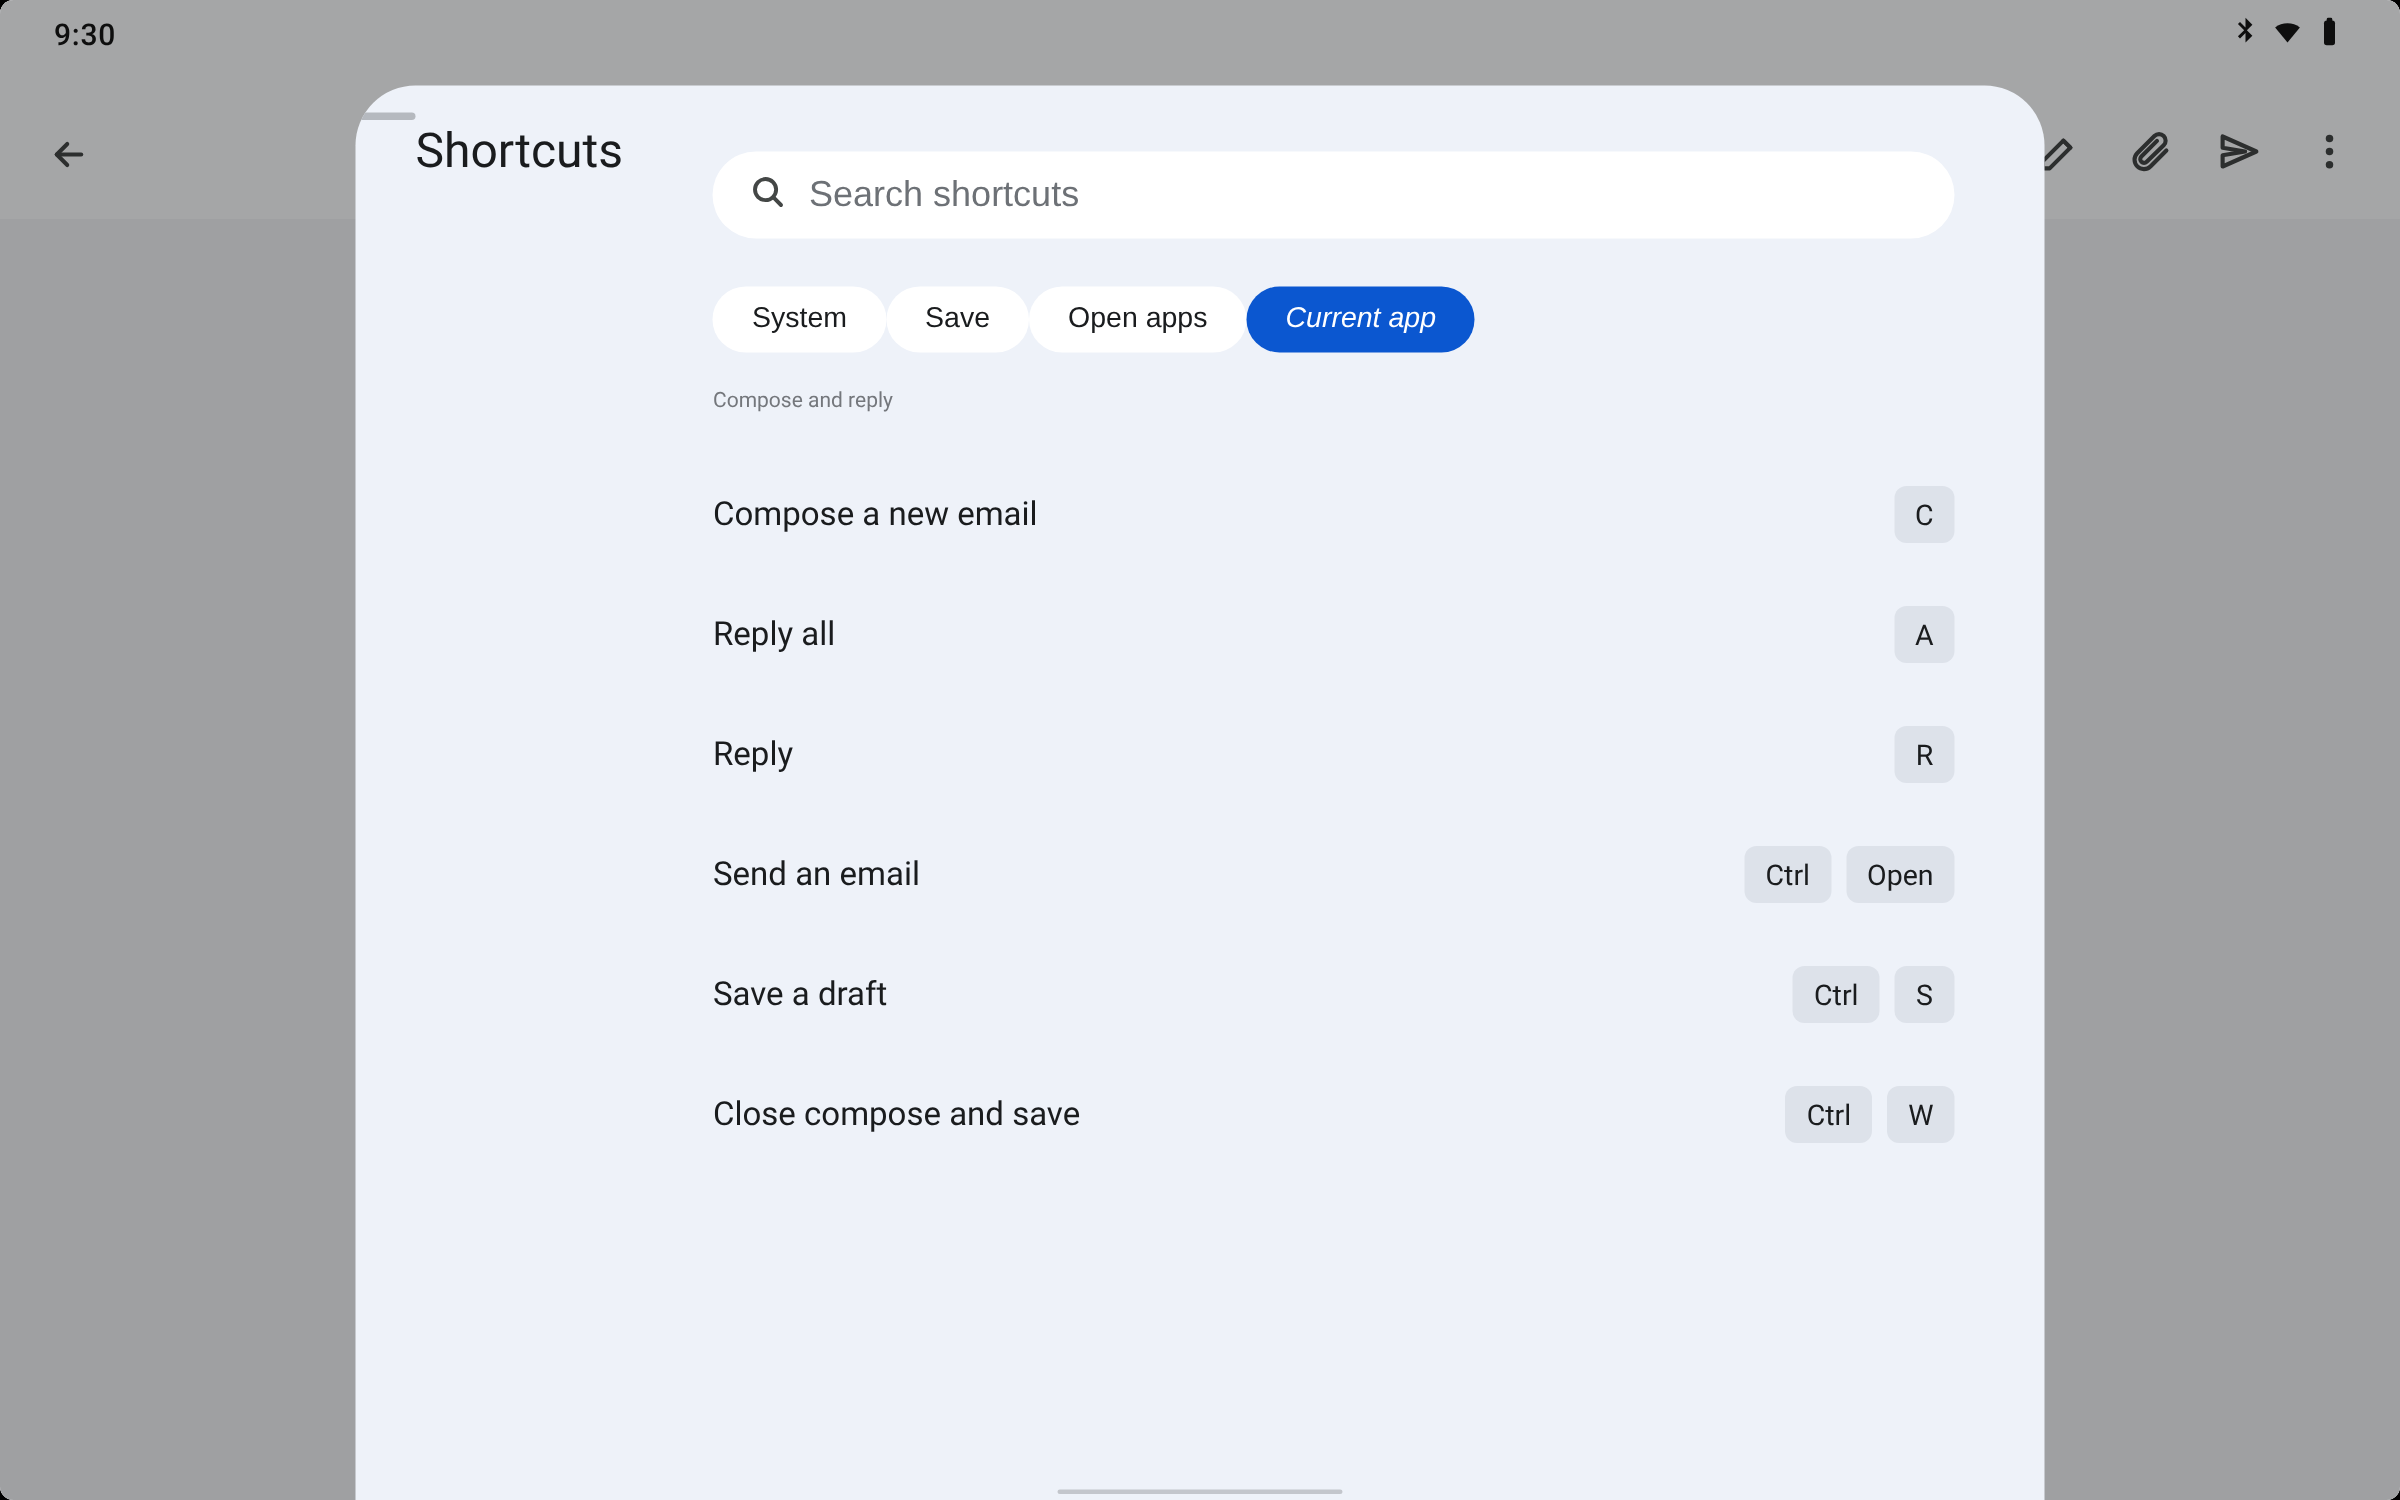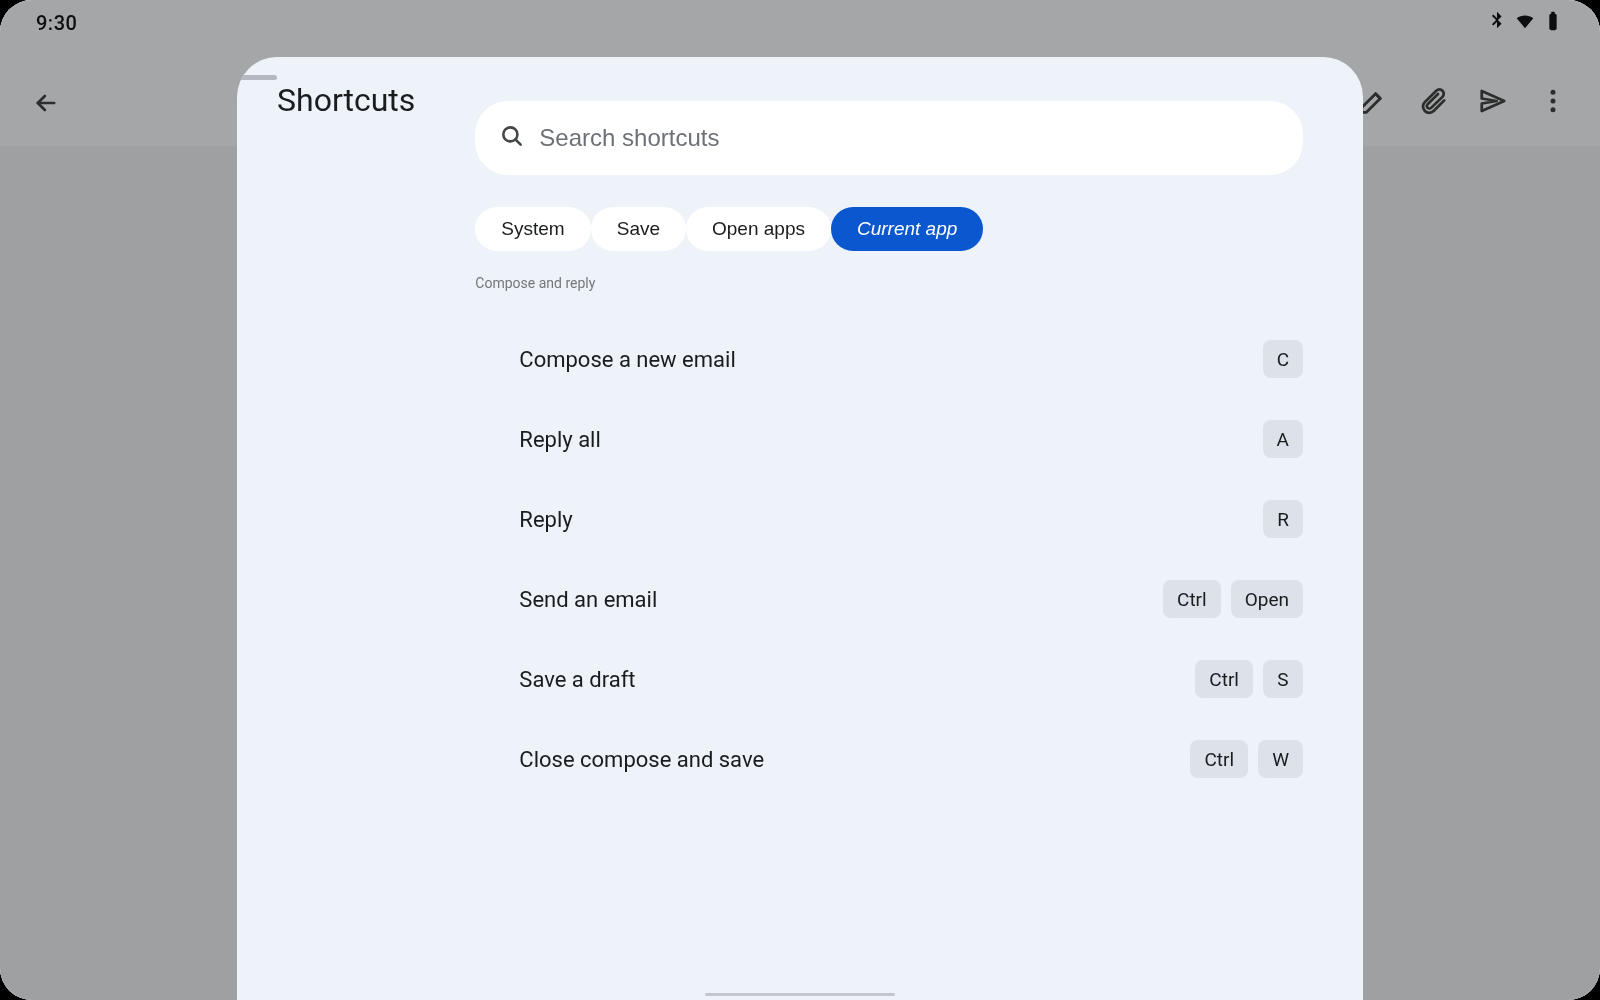--- a/index.html
+++ b/index.html
@@ -2,21 +2,21 @@
 <html><head>
 <meta charset="utf-8">
 <style>
   * { box-sizing: border-box; margin: 0; padding: 0; }
   html, body { width: 1600px; height: 1000px; overflow: hidden; font-family: Roboto, "Segoe UI", Arial, sans-serif; }
   body { background: #000; }
 
   .device {
     position: absolute; inset: 0;
     background: #737373;
-    border-radius: 32px;
+    border-radius: 9px;
     overflow: hidden;
   }
 
   
   .bg-app {
     position: absolute; inset: 0;
     background: #f5f6f8;
   }
   .bg-top {
     position: absolute; left: 0; right: 0; top: 0; height: 146px;
@@ -76,21 +76,21 @@
     margin-top: 24px;
   }
   .sheet-body {
     padding: 0 60px;
     flex: 1;
     overflow: hidden;
   }
 
   .search {
     margin-top: 44px;
-    height: 74px;
+    height: 58px;
     background: #fff;
     border-radius: 33px;
     display: flex; align-items: center;
     padding: 0 24px;
   }
   .search svg { width: 26px; height: 26px; color: #444746; flex: none; }
   .search input {
     border: none; outline: none; background: transparent;
     font-size: 24px; color: #1a1c1e;
     margin-left: 14px; flex: 1;
@@ -111,21 +111,20 @@
   .section-heading {
     margin-top: 24px;
     font-size: 14px;
     color: #74777c;
   }
 
   .shortcuts { margin-top: 28px; }
   .row {
     display: flex; align-items: center; justify-content: space-between;
     height: 80px;
-    margin-left: 44px;
   }
   .row-label { font-size: 22px; color: #1a1c1e; }
   .keys { display: flex; gap: 10px; }
   .key {
     min-width: 40px; height: 38px;
     border-radius: 8px;
     background: #dde2ea;
     color: #1a1c1e;
     font-size: 19px;
     display: flex; align-items: center; justify-content: center;

